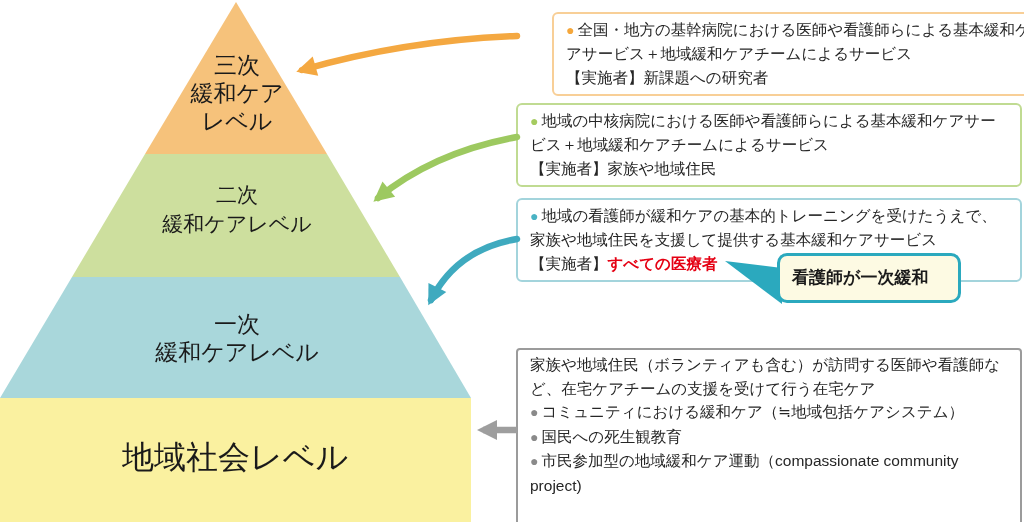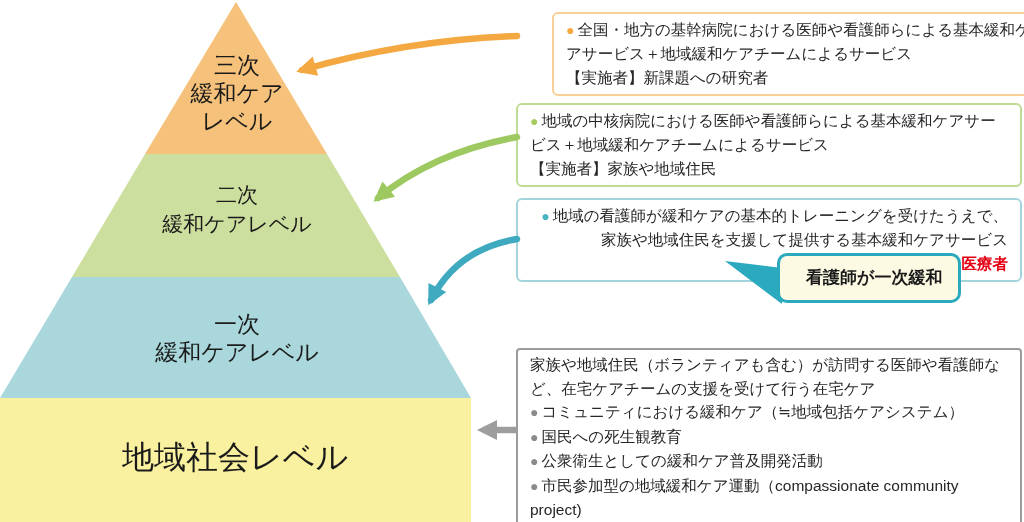--- a/index.html
+++ b/index.html
@@ -19,40 +19,40 @@
   .lbl-1{left:117px;top:310px;width:240px;font-size:23px;line-height:28px;}
   .lbl-0{left:0;top:444px;width:470px;font-size:32px;line-height:26px;}
   
   .info-box{
     position:absolute;left:516px;width:506px;box-sizing:border-box;background:#fff;
     border-radius:6px;padding:4px 12px;font-size:15.5px;line-height:24px;color:#262626;
     z-index:3;
   }
   .box1{top:12px;min-height:80px;border:2px solid #F8CF97;margin-left:36px;}
   .box2{top:103px;min-height:80px;border:2px solid #C0DB92;}
-  .box3{top:198px;min-height:80px;border:2px solid #A3D4DC;text-align:right;}
+  .box3{top:198px;min-height:80px;border:2px solid #A3D4DC;}
   .box4{top:348px;height:219px;border:2px solid #9B9B9B;border-radius:4px;padding:3px 12px;line-height:23.5px;}
   .bullet{margin-right:3px;font-size:14px;}
   .b-orange{color:#F5A73B;}
   .b-green{color:#A5CB5F;}
   .b-teal{color:#4AB3C4;}
   .b-gray{color:#8A8A8A;}
   .red{color:#E50013;font-weight:bold;}
   .box4 p{margin:0;}
   
   .arrows{z-index:5;pointer-events:none;}
   .pyr{z-index:1;}
   
   .callout{
     position:absolute;left:777px;top:253px;width:184px;box-sizing:border-box;
     background:#FDFAE3;border:3px solid #2BA9BE;border-radius:10px;
     padding:8px 12px;font-size:17px;font-weight:bold;line-height:28px;color:#1a1a1a;
     z-index:6;
   }
-  .callout span{display:block;margin-left:14px;}
+  .callout span{display:block;}
 </style>
 </head>
 <body>
 
 <div class="stage">
 
   <svg class="layer pyr" width="1024" height="522" viewBox="0 0 1024 522">
     <polygon points="236,2 145,154 327,154" fill="#F6C27B"></polygon>
     <polygon points="145,154 327,154 400,277 72,277" fill="#CDDF9E"></polygon>
     <polygon points="72,277 400,277 471,398 0,398" fill="#A9D7DB"></polygon>
@@ -88,21 +88,20 @@
 
   <div class="info-box box3">
     <span class="bullet b-teal">●</span><span>地域の看護師が緩和ケアの基本的トレーニングを受けたうえで、家族や地域住民を支援して提供する基本緩和ケアサービス</span><br>
     <span>【実施者】</span><span class="red">すべての医療者</span>
   </div>
 
   <div class="info-box box4">
     <p>家族や地域住民（ボランティアも含む）が訪問する医師や看護師など、在宅ケアチームの支援を受けて行う在宅ケア</p>
     <p><span class="bullet b-gray">●</span><span>コミュニティにおける緩和ケア（≒地域包括ケアシステム）</span></p>
     <p><span class="bullet b-gray">●</span><span>国民への死生観教育</span></p>
-    <p><span class="bullet b-gray">●</span><span>公衆衛生としての緩和ケア普及開発活動</span></p>
     <p><span class="bullet b-gray">●</span><span>市民参加型の地域緩和ケア運動（compassionate community project)</span></p>
   </div>
 
   <svg class="layer arrows" width="1024" height="522" viewBox="0 0 1024 522">
     <defs>
       <marker id="head-orange" markerUnits="userSpaceOnUse" markerWidth="24" markerHeight="24" viewBox="0 0 12 12" refX="8" refY="6" orient="auto">
         <path d="M1,1 L11,6 L1,11 Z" fill="#F4A841"></path>
       </marker>
       <marker id="head-green" markerUnits="userSpaceOnUse" markerWidth="24" markerHeight="24" viewBox="0 0 12 12" refX="8" refY="6" orient="auto">
         <path d="M1,1 L11,6 L1,11 Z" fill="#9DC960"></path>

